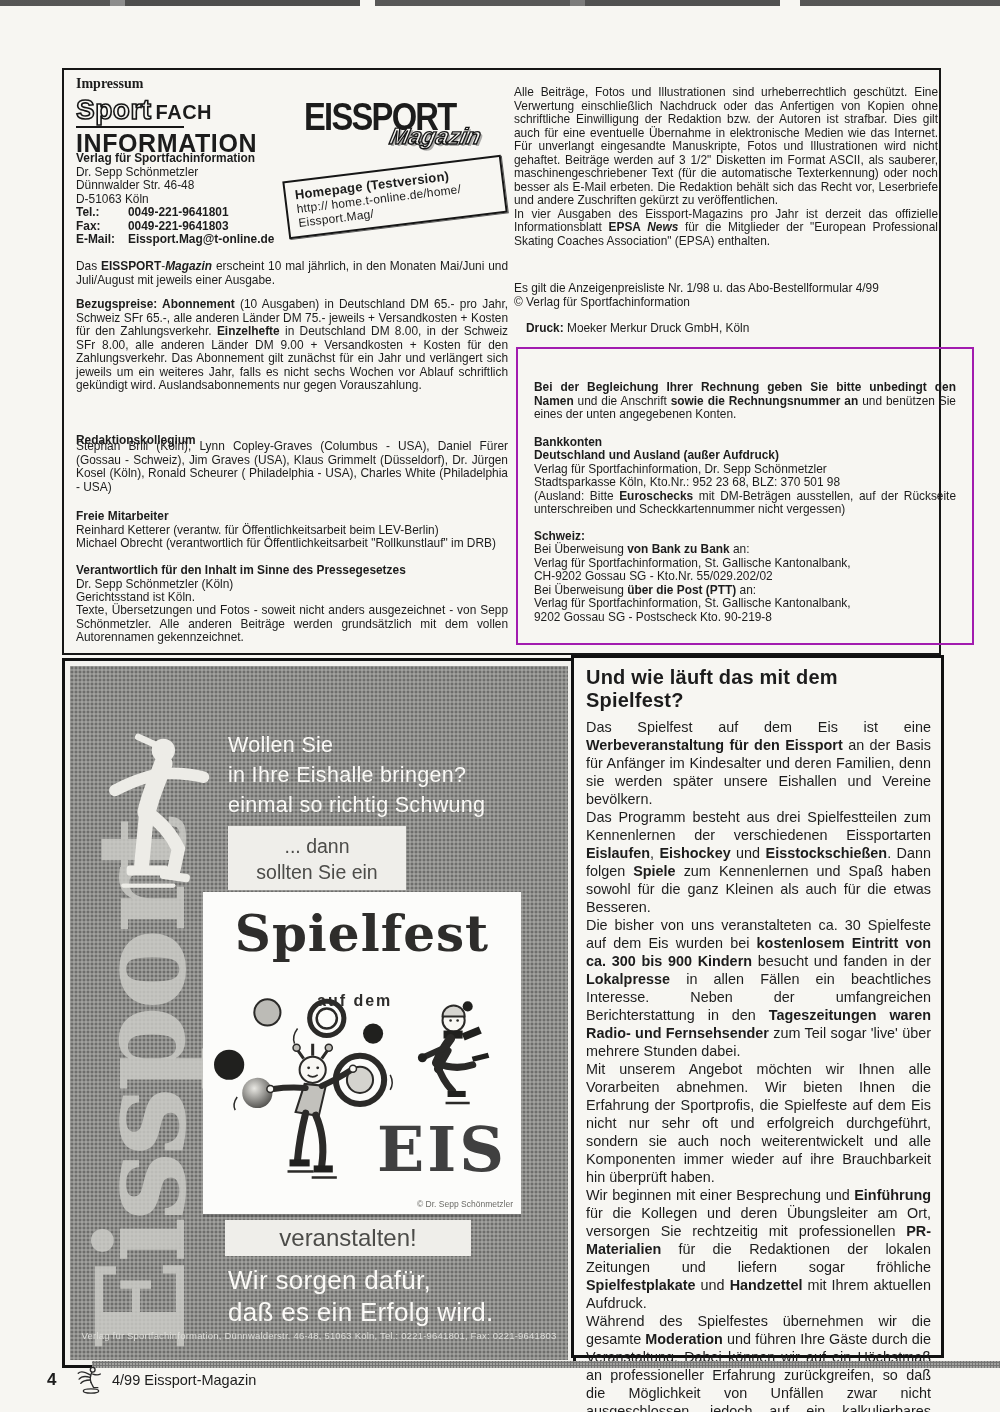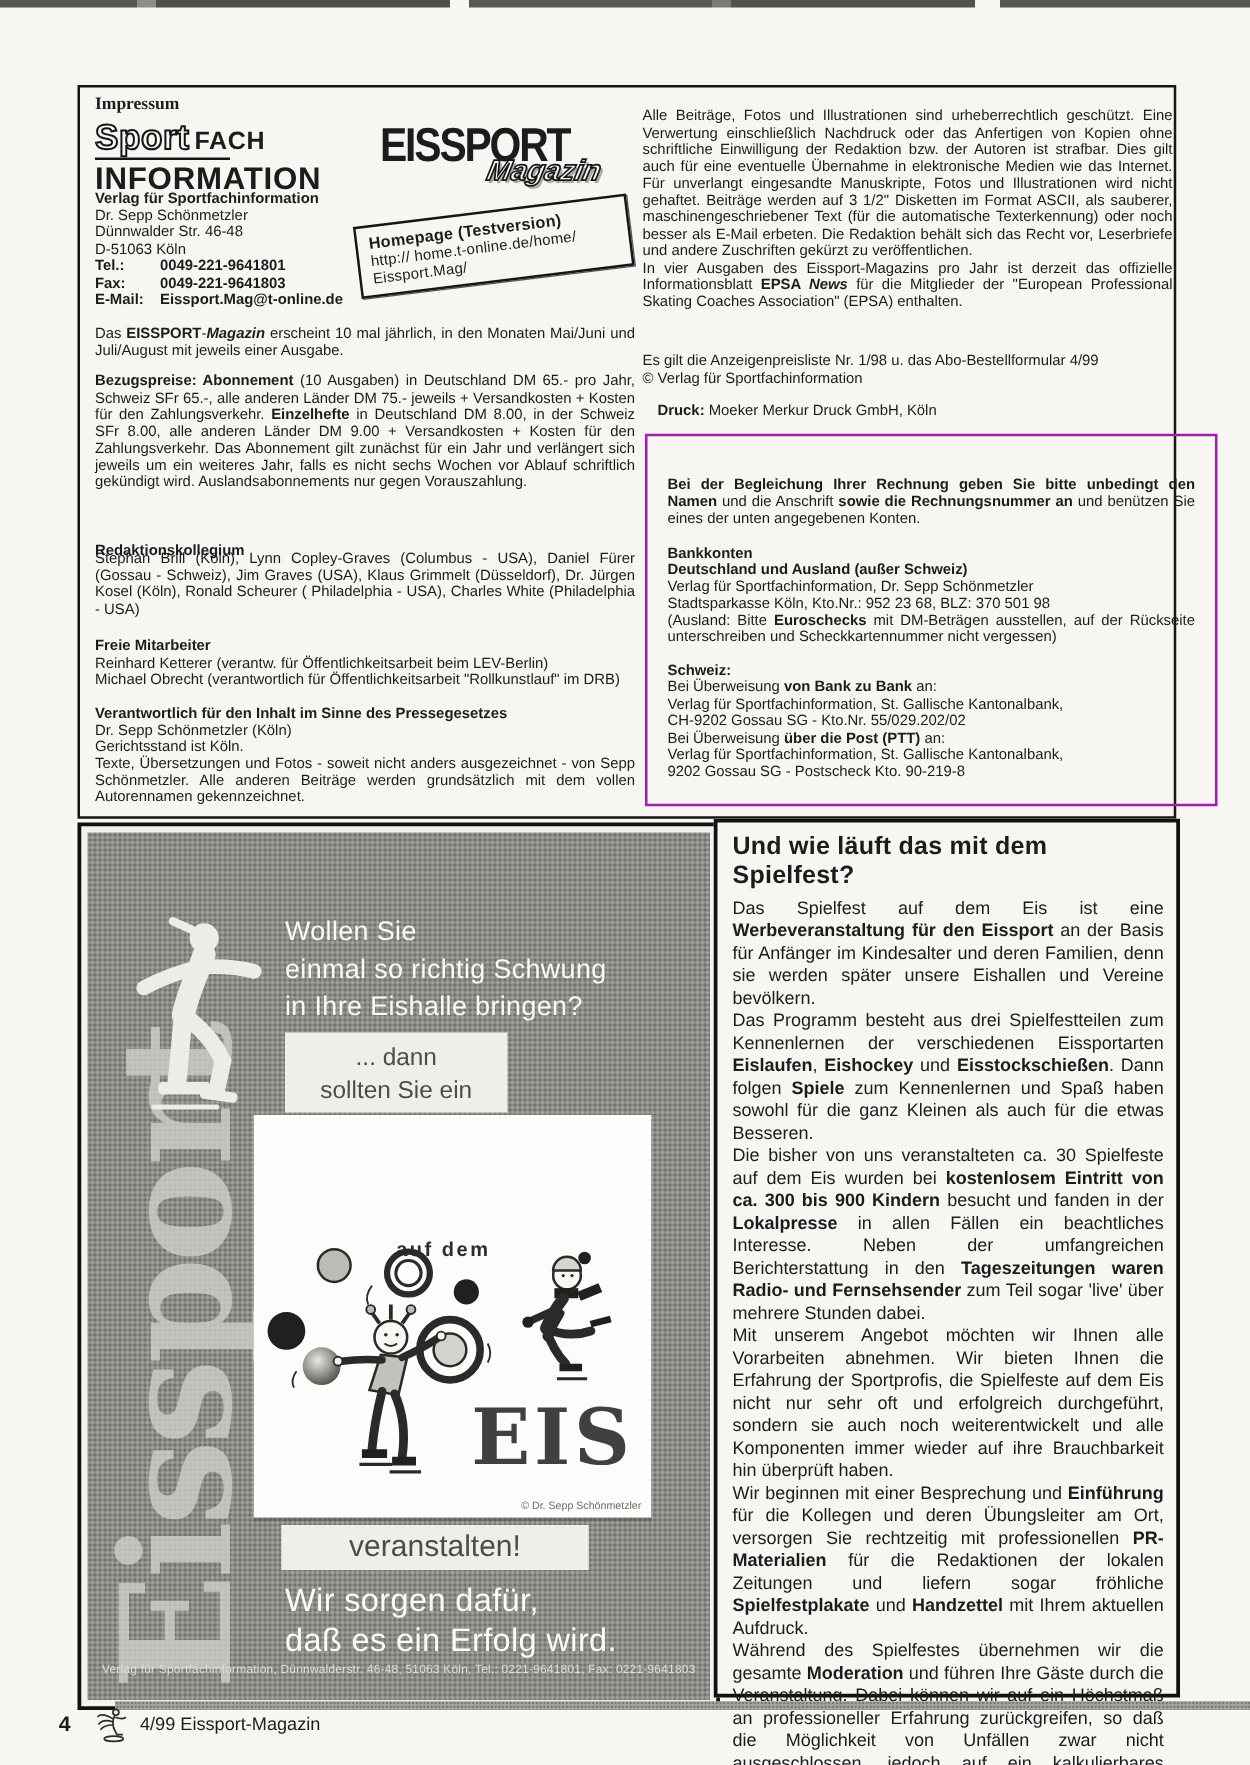--- a/index.html
+++ b/index.html
@@ -145,21 +145,21 @@
     </div>
     <div class="blk imp" style="left:450px;top:212px;width:424px;">
       <div>Es gilt die Anzeigenpreisliste Nr. 1/98 u. das Abo-Bestellformular 4/99</div>
       <div>© Verlag für Sportfachinformation</div>
     </div>
     <div class="blk imp" style="left:462px;top:252px;width:506px;"><b>Druck:</b> Moeker Merkur Druck GmbH, Köln</div>
 
     <div class="bankbox imp">
       <div class="just" style="margin-top:32px;"><b>Bei der Begleichung Ihrer Rechnung geben Sie bitte unbedingt den Namen</b> und die Anschrift <b>sowie die Rechnungsnummer an</b> und benützen Sie eines der unten angegebenen Konten.</div>
       <div class="b" style="margin-top:14px;">Bankkonten</div>
-      <div class="b">Deutschland und Ausland (außer Schweiz)</div>
+      <div class="b">Deutschland und Ausland (außer Aufdruck)</div>
       <div>Verlag für Sportfachinformation, Dr. Sepp Schönmetzler</div>
       <div>Stadtsparkasse Köln, Kto.Nr.: 952 23 68, BLZ: 370 501 98</div>
       <div class="just">(Ausland: Bitte <b>Euroschecks</b> mit DM-Beträgen ausstellen, auf der Rückseite unterschreiben und Scheckkartennummer nicht vergessen)</div>
       <div class="b" style="margin-top:13px;">Schweiz:</div>
       <div>Bei Überweisung <b>von Bank zu Bank</b> an:</div>
       <div>Verlag für Sportfachinformation, St. Gallische Kantonalbank,</div>
       <div>CH-9202 Gossau SG - Kto.Nr. 55/029.202/02</div>
       <div>Bei Überweisung <b>über die Post (PTT)</b> an:</div>
       <div>Verlag für Sportfachinformation, St. Gallische Kantonalbank,</div>
       <div>9202 Gossau SG - Postscheck Kto. 90-219-8</div>
@@ -183,30 +183,31 @@
             <path d="M30 48 Q43 57 49 70 L46 84" stroke-width="8"></path>
             <rect x="18" y="80" width="25" height="6" rx="2" fill="#edece7" stroke="none"></rect>
             <path d="M16 92 H46" stroke-width="2.5"></path>
             <rect x="38" y="84" width="18" height="5" rx="2" fill="#edece7" stroke="none" transform="rotate(8 47 86)"></rect>
           </g>
         </svg>
       </div>
 
       <div class="ad-question">
         <div>Wollen Sie</div>
+        <div>in Ihre Eishalle bringen?</div>
         <div>einmal so richtig Schwung</div>
-        <div>in Ihre Eishalle bringen?</div>
       </div>
 
       <div class="dann-box">
         <div>... dann</div>
         <div>sollten Sie ein</div>
       </div>
 
       <div class="poster">
+        <div class="title">Spielfest</div>
         <div class="sub">auf dem</div>
 
         <div class="poster-art">
           <svg width="306" height="208" viewBox="0 0 304 206">
             <defs>
               <radialGradient id="ballg" cx="40%" cy="35%" r="70%">
                 <stop offset="0%" stop-color="#e9e8e3"></stop>
                   <stop offset="100%" stop-color="#4e4d4a"></stop>
               </radialGradient>
             </defs>

